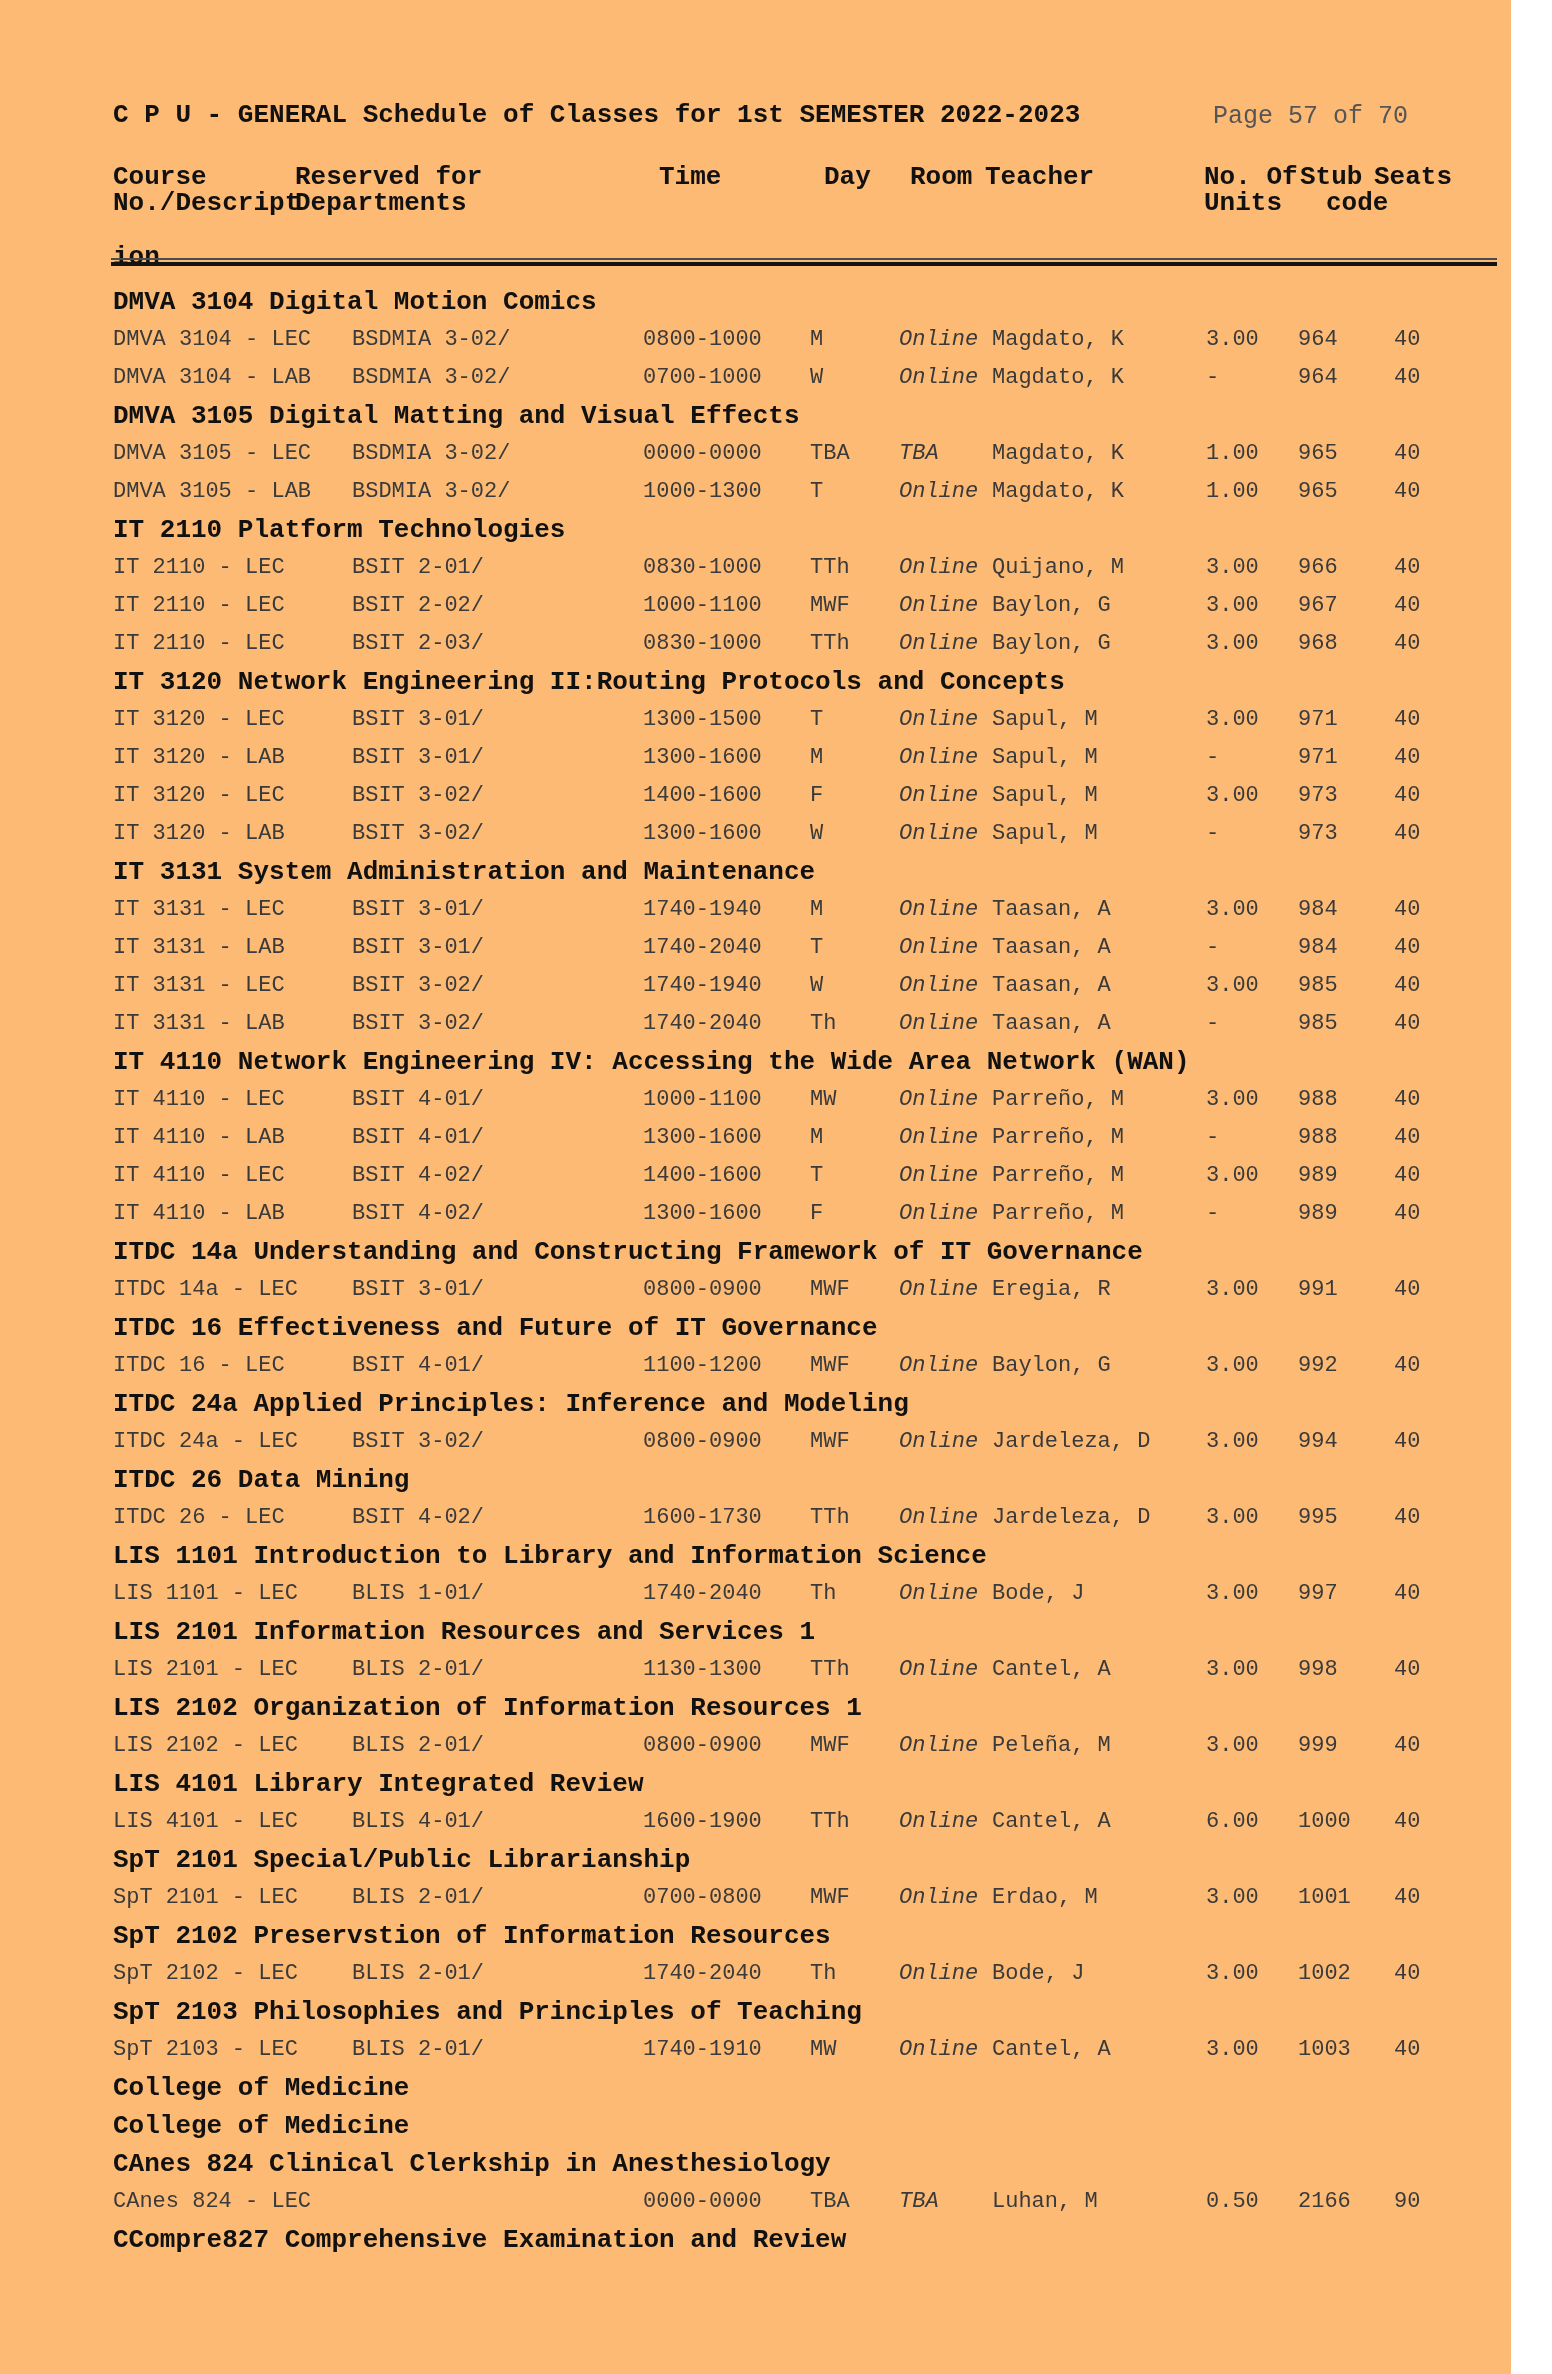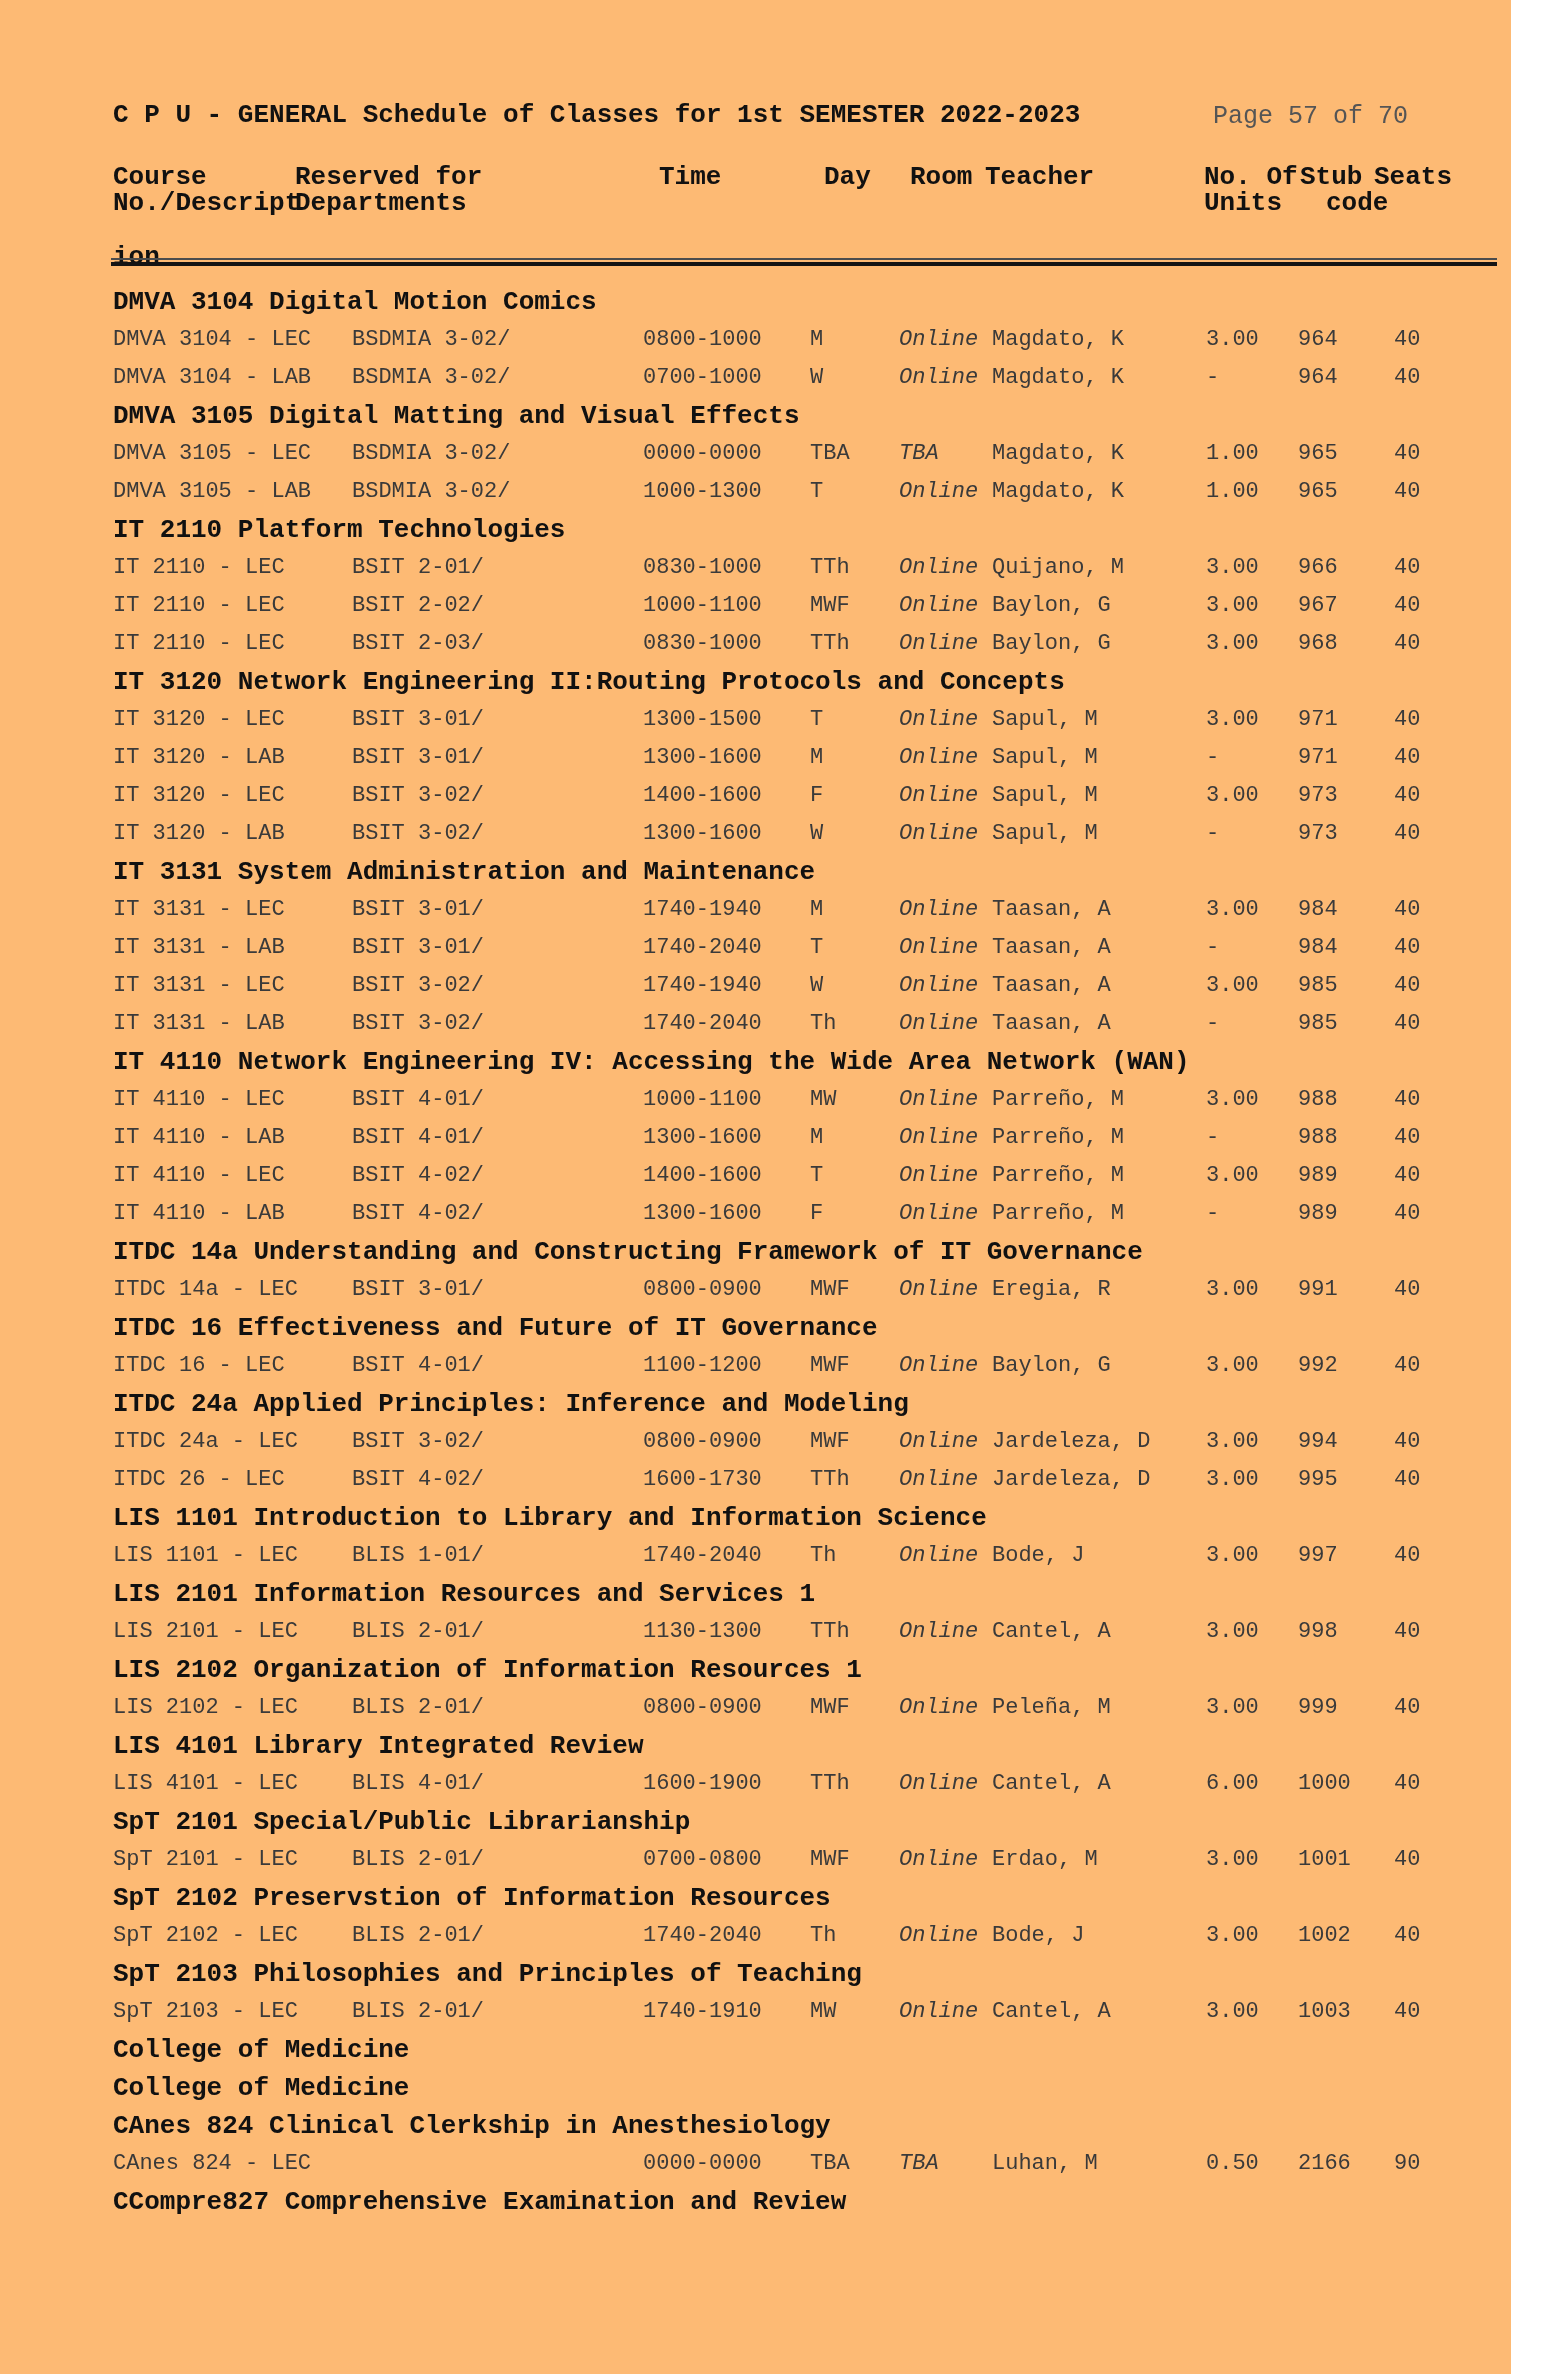--- a/index.html
+++ b/index.html
@@ -349,20 +349,23 @@
         <span class="cell c1">ITDC 24a - LEC</span>
         <span class="cell c2">BSIT 3-02/</span>
         <span class="cell c3">0800-0900</span>
         <span class="cell c4">MWF</span>
         <span class="cell c5">Online</span>
         <span class="cell c6">Jardeleza, D</span>
         <span class="cell c7">3.00</span>
         <span class="cell c8">994</span>
         <span class="cell c9">40</span>
       </div>
+      <div class="line title-line">
+        <span class="cell c1">ITDC 26 Data Mining</span>
+      </div>
       <div class="line data-line">
         <span class="cell c1">ITDC 26 - LEC</span>
         <span class="cell c2">BSIT 4-02/</span>
         <span class="cell c3">1600-1730</span>
         <span class="cell c4">TTh</span>
         <span class="cell c5">Online</span>
         <span class="cell c6">Jardeleza, D</span>
         <span class="cell c7">3.00</span>
         <span class="cell c8">995</span>
         <span class="cell c9">40</span>

